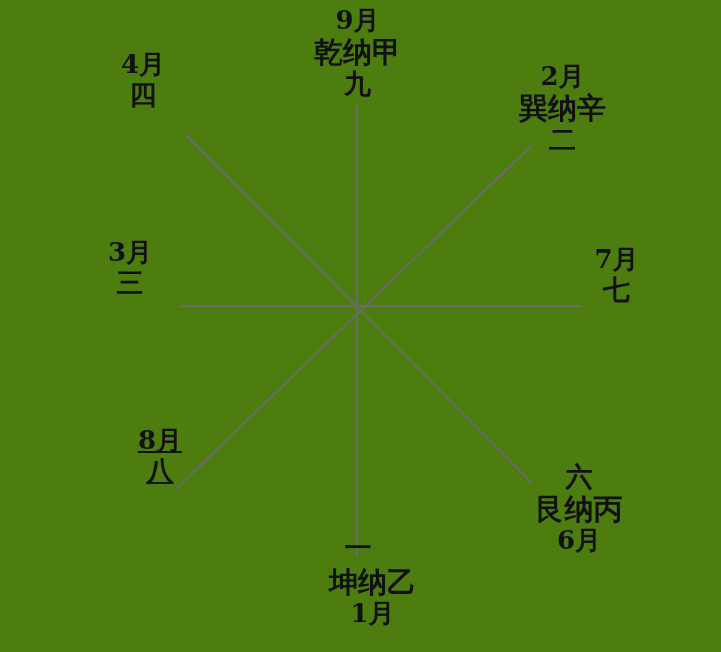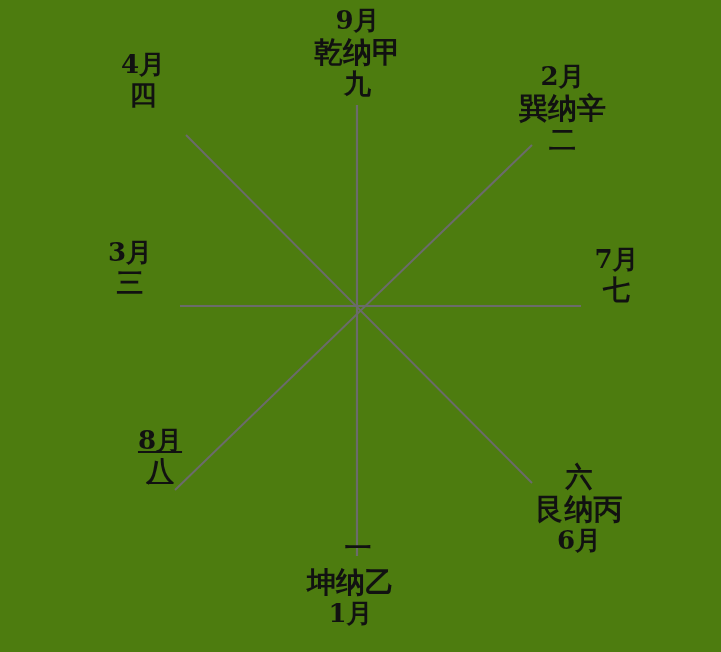--- a/index.html
+++ b/index.html
@@ -59,21 +59,21 @@
   }
 
   
   #label-north      { left: 275px; top: 6px;   width: 165px; }
   #label-northwest  { left: 28px;  top: 50px;  width: 230px; }
   #label-northeast  { left: 480px; top: 62px;  width: 165px; }
   #label-west       { left: 0px;   top: 238px; width: 218px; margin-left: 21px; }
   #label-east       { left: 512px; top: 245px; width: 209px; }
   #label-southwest  { left: 45px;  top: 426px; width: 230px; text-decoration: underline; }
   #label-southeast  { left: 504px; top: 462px; width: 150px; }
-  #label-south      { left: 268px; top: 566px; width: 165px; }
+  #label-south      { left: 290px; top: 566px; width: 165px; }
 </style>
 </head>
 <body>
 
 <div id="diagram-root">
 
   <svg id="axes-svg" viewBox="0 0 721 652" xmlns="http://www.w3.org/2000/svg">
     <line x1="357" y1="105" x2="357" y2="556" stroke="#6b6b6b" stroke-width="2.2"></line>
     <line x1="180" y1="306" x2="581" y2="306" stroke="#6b6b6b" stroke-width="2.2"></line>
     <line x1="186" y1="135" x2="532" y2="483" stroke="#6b6b6b" stroke-width="2.0"></line>

